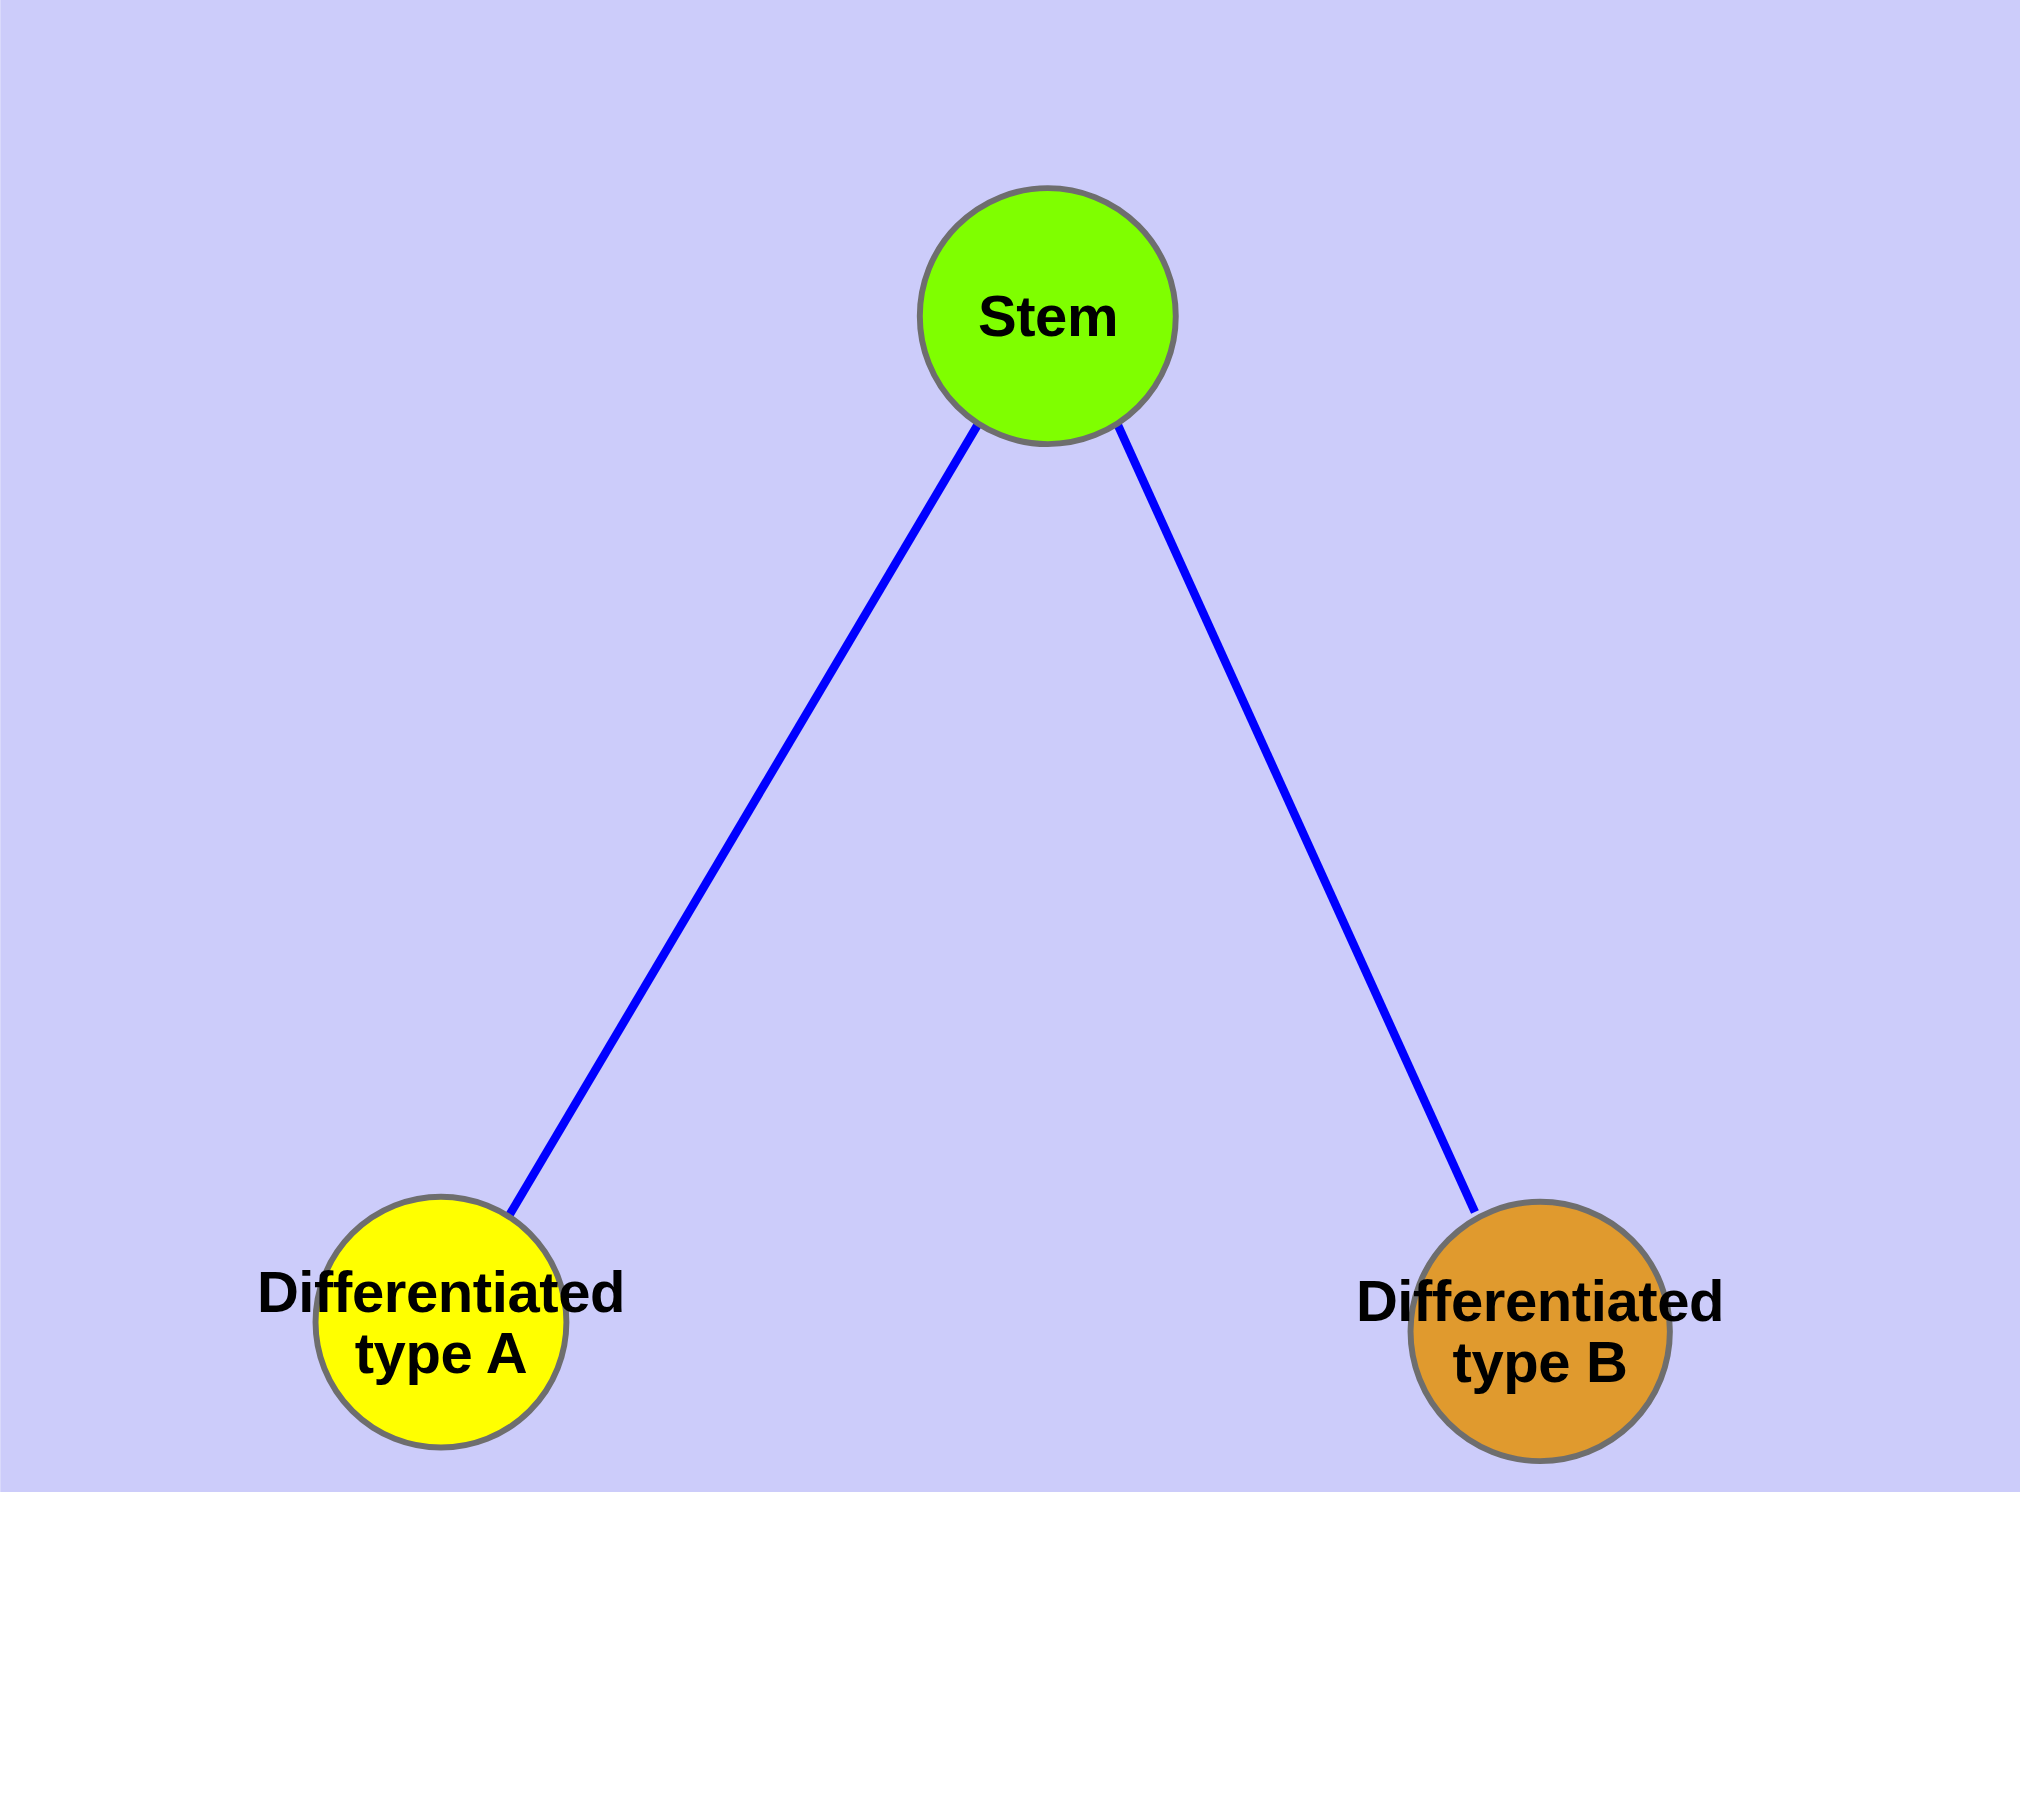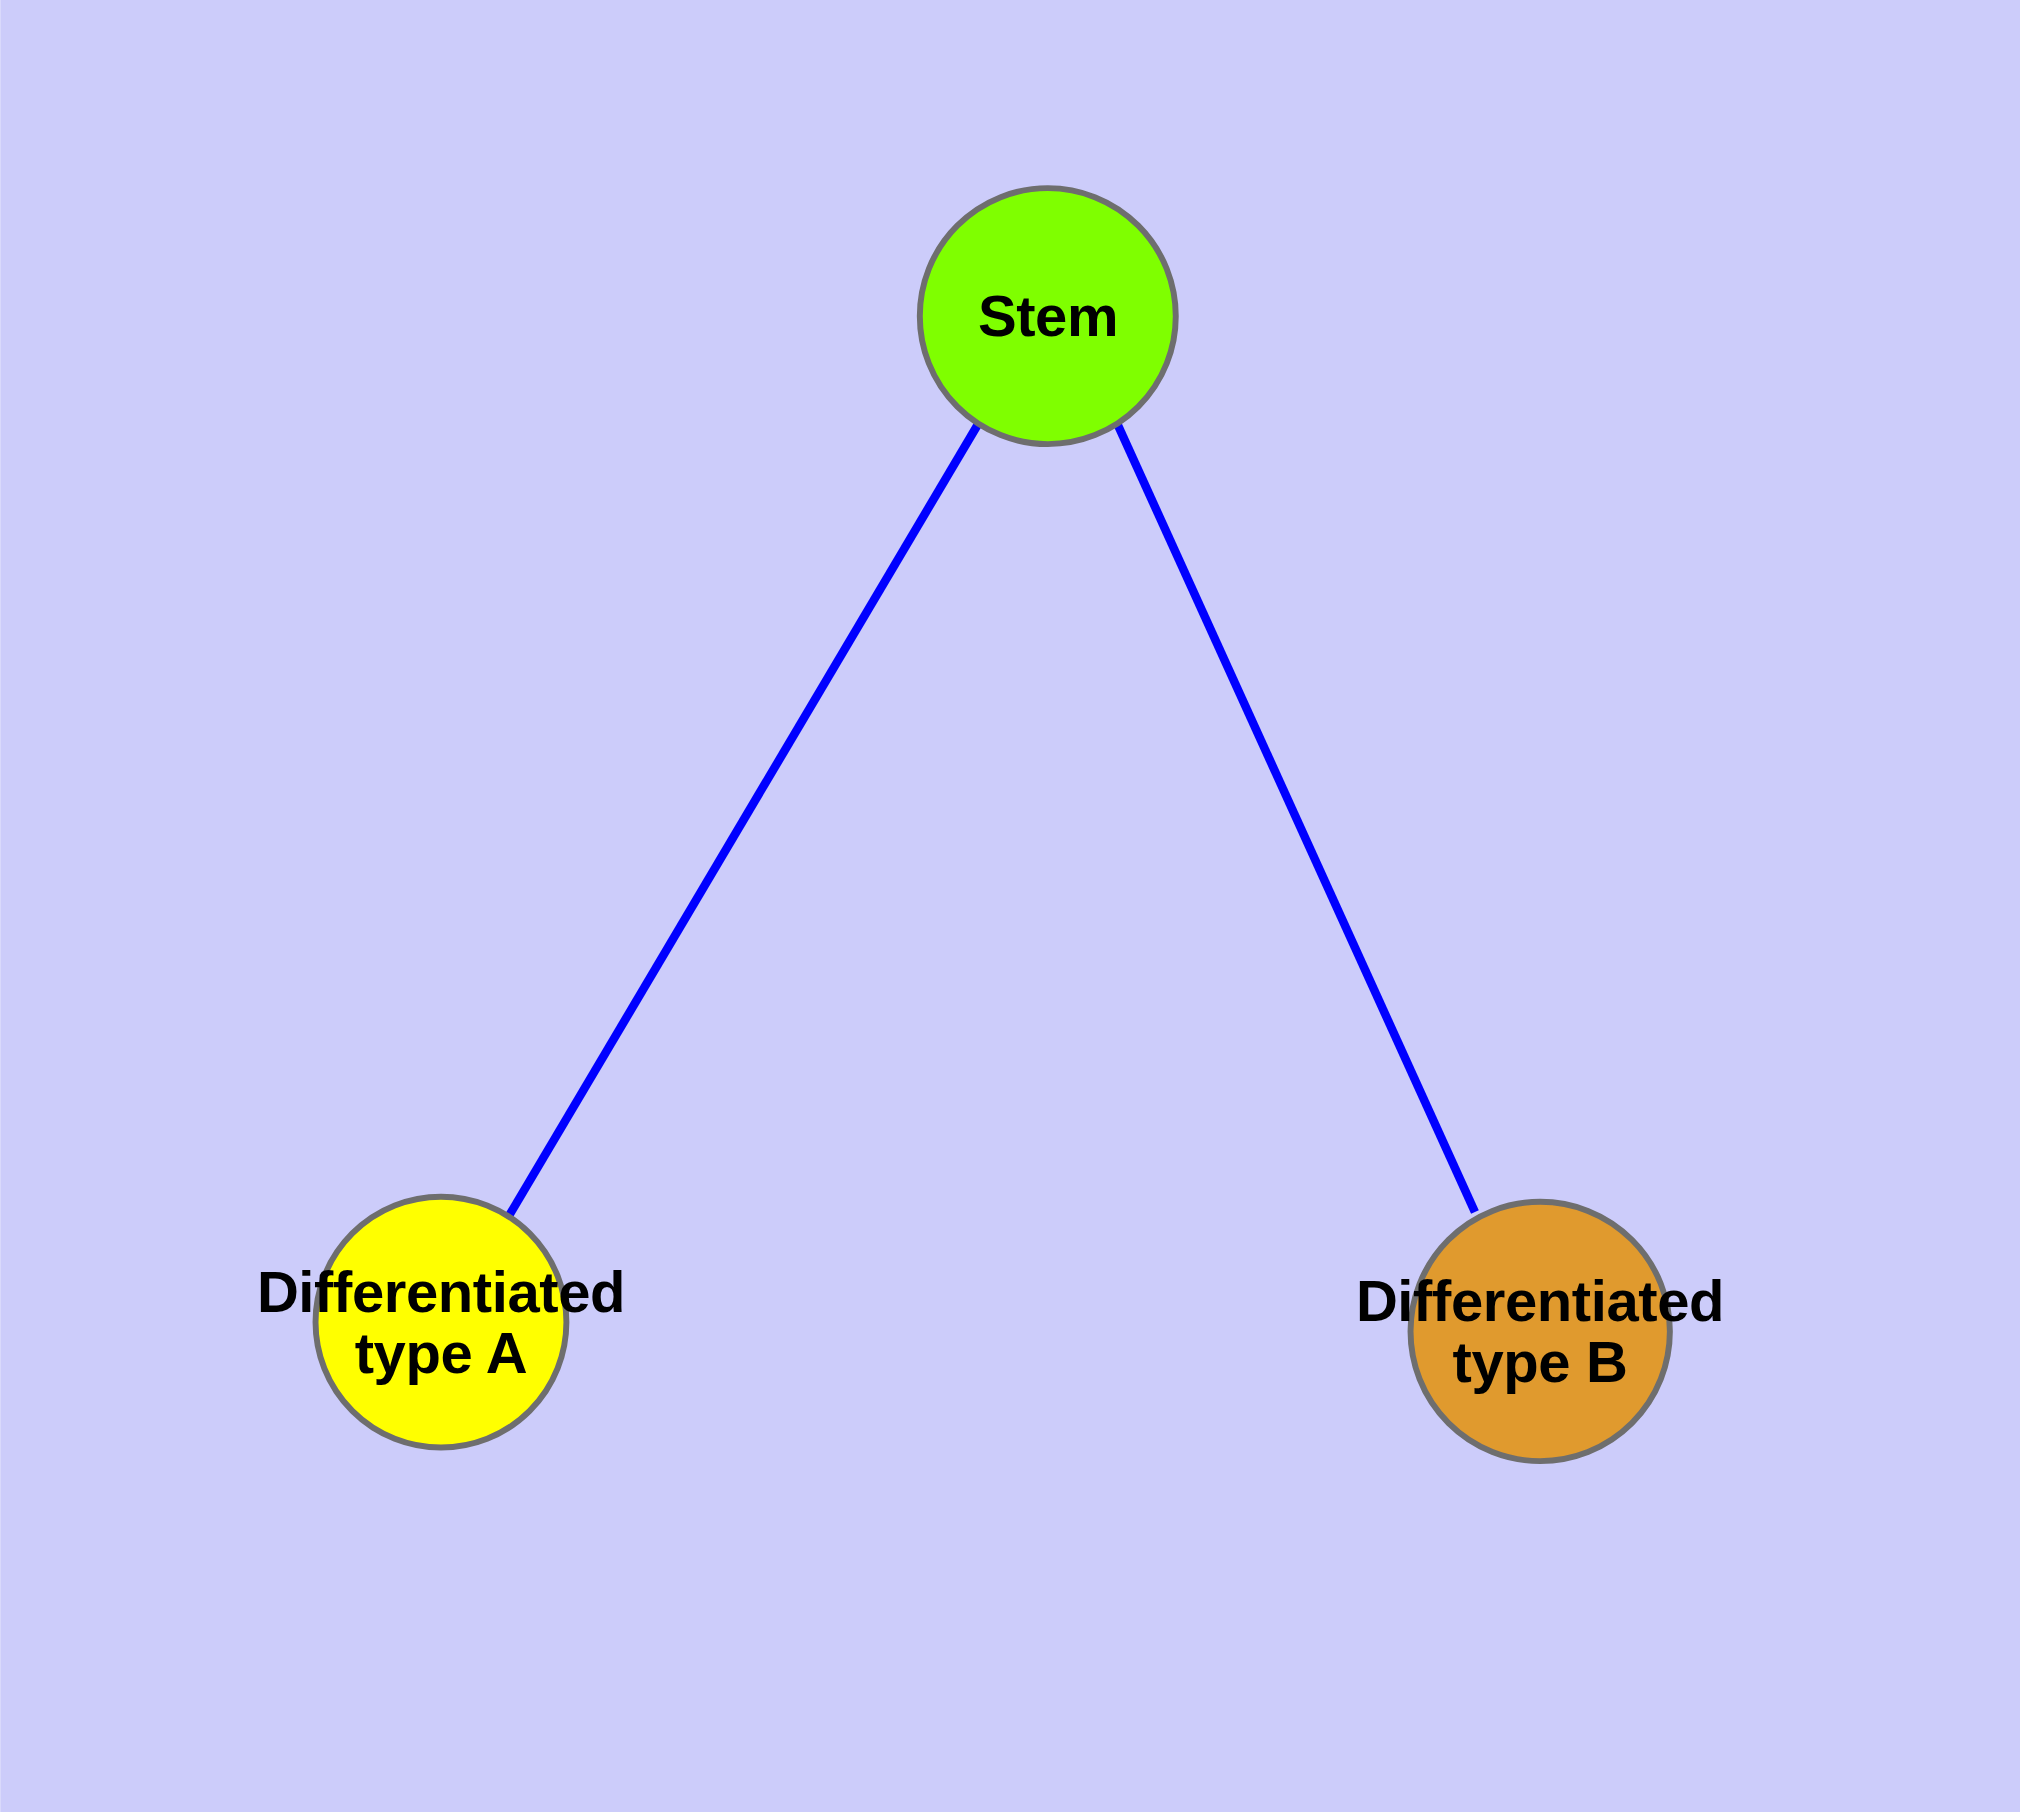--- a/index.html
+++ b/index.html
@@ -33,21 +33,21 @@
     white-space: pre;
     letter-spacing: -0.4px;
     transform: translate(-50%, -50%);
     pointer-events: none;
     font-family: "Liberation Sans", "DejaVu Sans", sans-serif;
   }
 </style>
 </head>
 <body>
 
-<div id="stage" style="width: 2021px; height: 1812px;">
+<div id="stage" style="width: 2021px; height: 1492px;">
 
   <svg id="canvas" viewBox="0 0 2384 2138" xmlns="http://www.w3.org/2000/svg">
 
     <rect id="bg" x="0" y="0" width="2384" height="2138" fill="#ccccfa"></rect>
 
     <g id="edges-layer">
       <line class="edge" id="edge-0" x1="1154" y1="500" x2="600" y2="1435" stroke="#0000ff" stroke-width="10" stroke-linecap="butt"></line>
       <line class="edge" id="edge-1" x1="1318" y1="500" x2="1740" y2="1430" stroke="#0000ff" stroke-width="10" stroke-linecap="butt"></line>
     </g>
 

